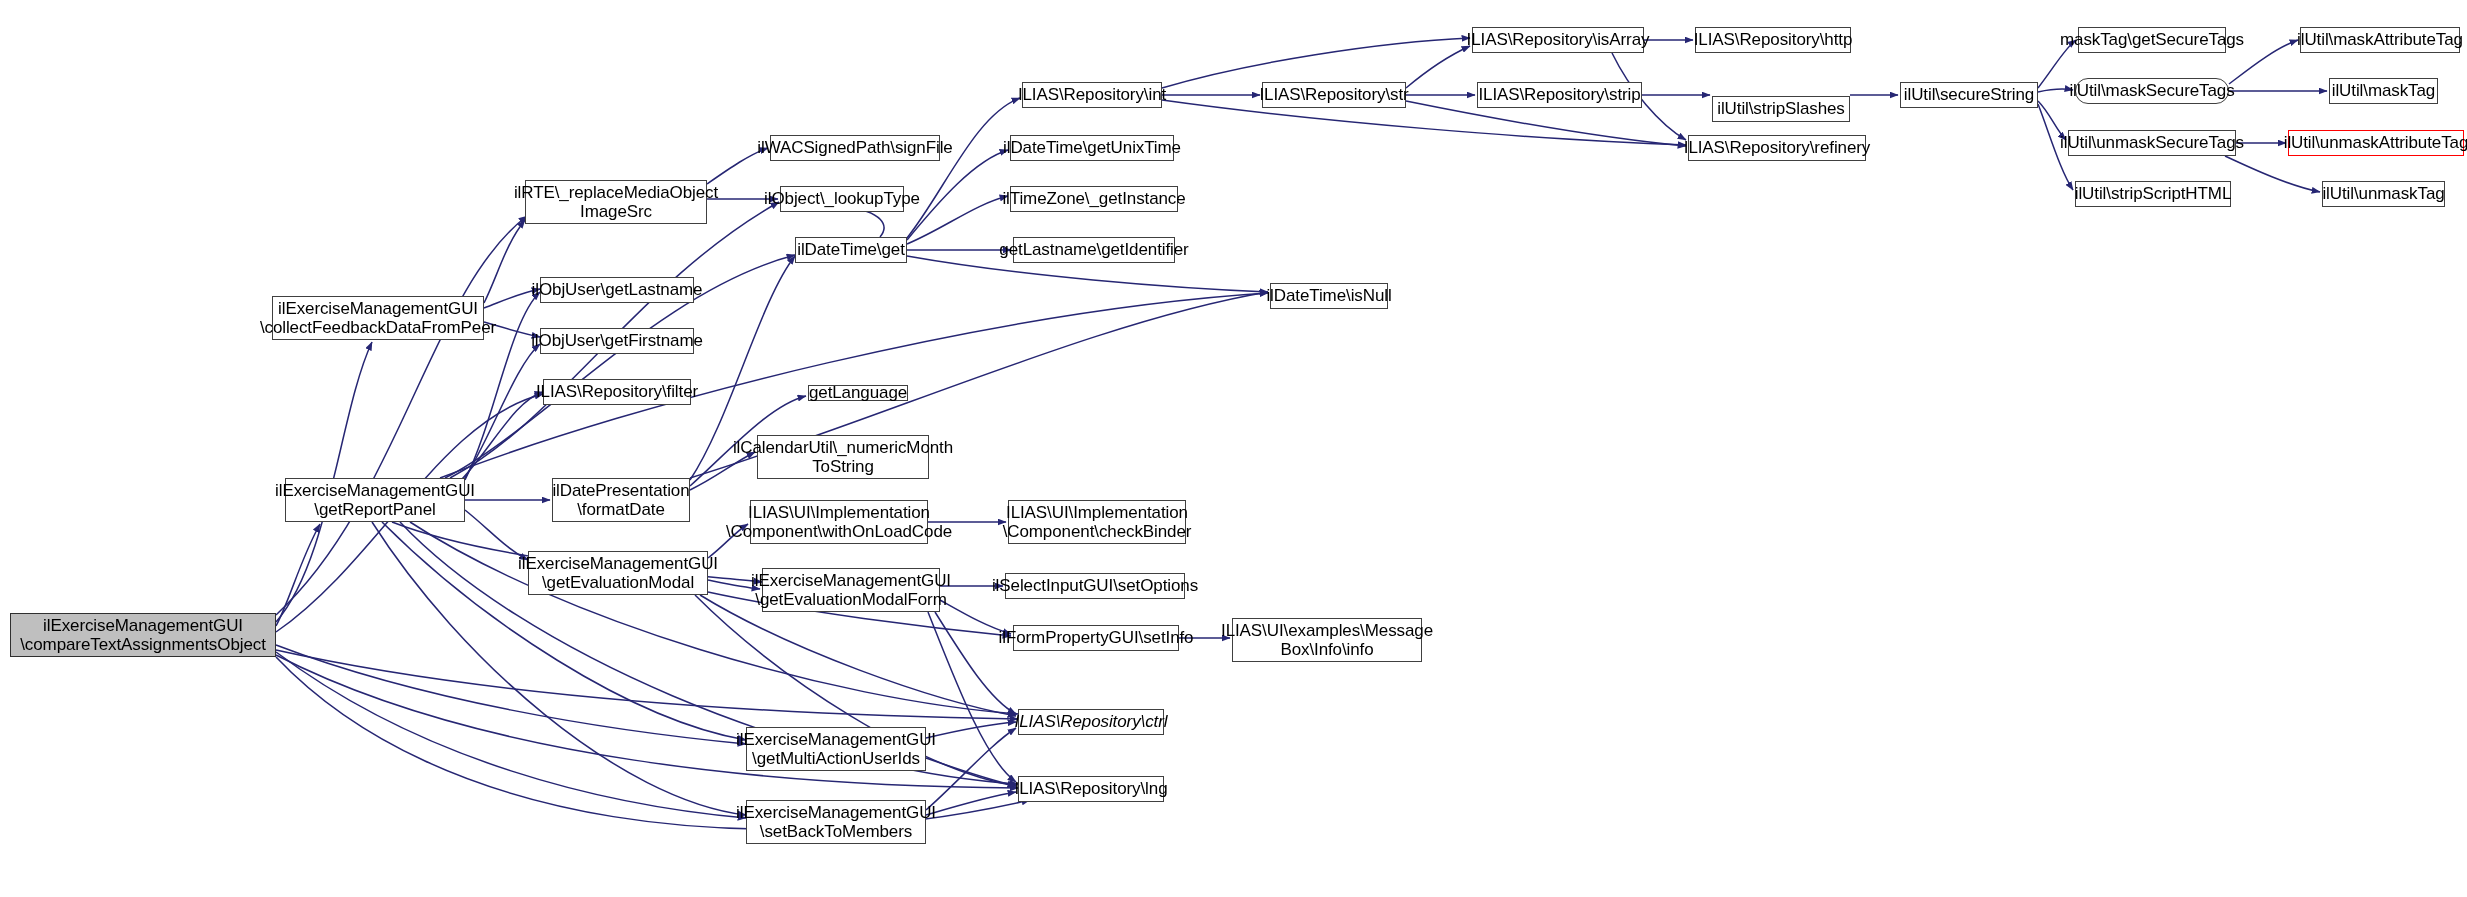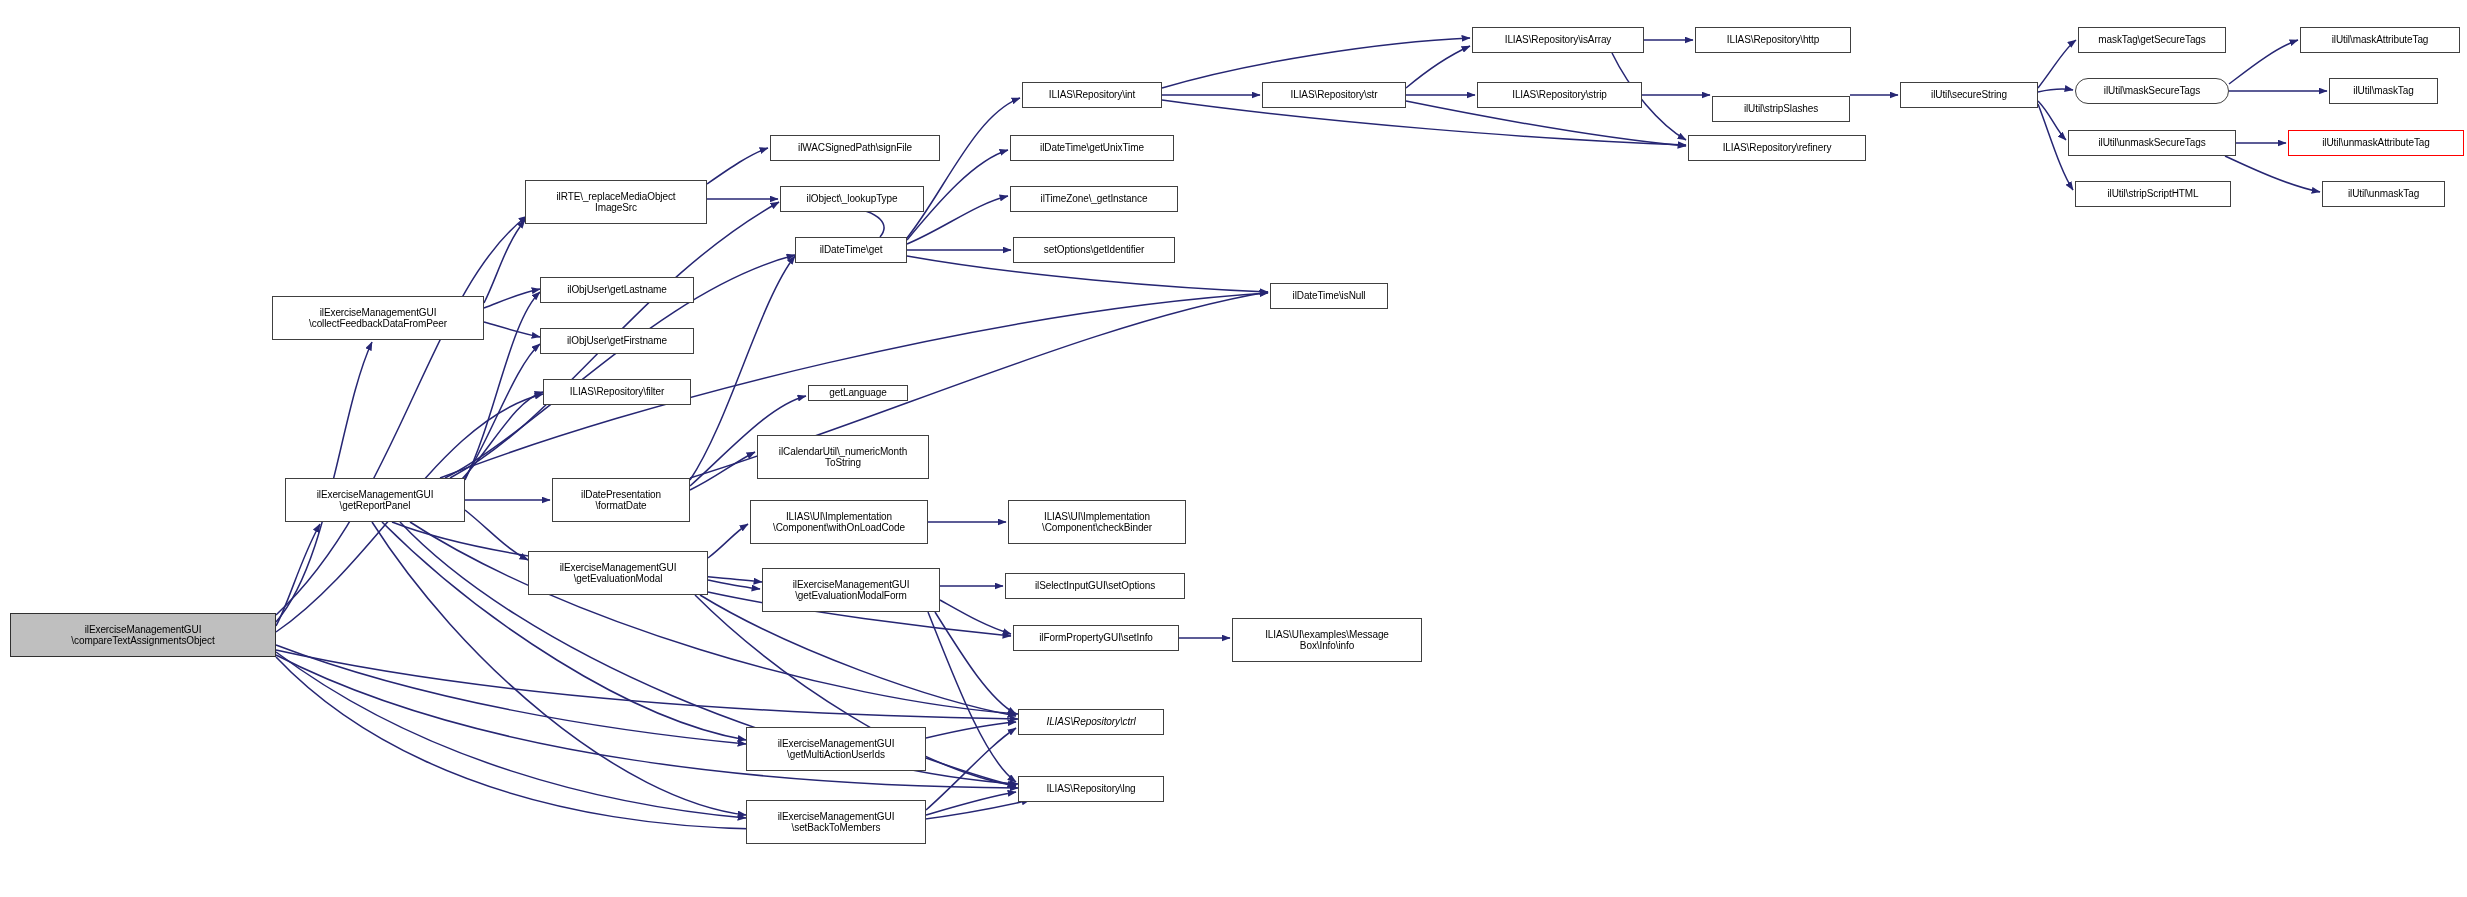--- a/index.html
+++ b/index.html
@@ -2,21 +2,21 @@
 <html><head>
 <meta charset="utf-8">
 <title>Call Graph</title>
 <style>
   html,body{margin:0;padding:0;background:#ffffff;}
   body{font-family:"Liberation Sans",sans-serif;}
   #canvas{position:relative;width:2467px;height:897px;background:#ffffff;overflow:hidden;}
   svg#edges{position:absolute;left:0;top:0;width:2467px;height:897px;}
   .node{position:absolute;box-sizing:border-box;border:1px solid #404040;background:#ffffff;
         display:flex;align-items:center;justify-content:center;text-align:center;
-        font-family:"Liberation Sans",sans-serif;font-size:10px;color:#000000;line-height:1.12;
+        font-family:"Liberation Sans",sans-serif;font-size:17px;color:#000000;line-height:1.12;
         letter-spacing:-0.1px;white-space:pre-line;}
   .node.root{background:#bfbfbf;border-color:#303030;}
   .node.highlight{border:1.6px solid #ff0000;}
   .node span{display:block;padding:0 3px;}
 </style>
 </head>
 <body>
 
 <div id="canvas">
   <svg id="edges" xmlns="http://www.w3.org/2000/svg">
@@ -112,32 +112,32 @@
       <div class="node" style="left: 543px; top: 379px; width: 148px; height: 26px;"><span>ILIAS\Repository\filter</span></div>
       <div class="node" style="left: 552px; top: 478px; width: 138px; height: 44px;"><span>ilDatePresentation
 \formatDate</span></div>
       <div class="node" style="left: 528px; top: 551px; width: 180px; height: 44px;"><span>ilExerciseManagementGUI
 \getEvaluationModal</span></div>
       <div class="node" style="left: 746px; top: 727px; width: 180px; height: 44px;"><span>ilExerciseManagementGUI
 \getMultiActionUserIds</span></div>
       <div class="node" style="left: 746px; top: 800px; width: 180px; height: 44px;"><span>ilExerciseManagementGUI
 \setBackToMembers</span></div>
       <div class="node" style="left: 770px; top: 135px; width: 170px; height: 26px;"><span>ilWACSignedPath\signFile</span></div>
-      <div class="node" style="left: 780px; top: 186px; width: 144px; height: 26px;"><span>ilObject\_lookupType</span></div>
+      <div class="node" style="left: 780px; top: 186px; width: 124px; height: 26px;"><span>ilObject\_lookupType</span></div>
       <div class="node" style="left: 795px; top: 237px; width: 112px; height: 26px;"><span>ilDateTime\get</span></div>
       <div class="node" style="left: 808px; top: 385px; width: 100px; height: 16px;"><span>getLanguage</span></div>
       <div class="node" style="left: 757px; top: 435px; width: 172px; height: 44px;"><span>ilCalendarUtil\_numericMonth
 ToString</span></div>
       <div class="node" style="left: 750px; top: 500px; width: 178px; height: 44px;"><span>ILIAS\UI\Implementation
 \Component\withOnLoadCode</span></div>
       <div class="node" style="left: 762px; top: 568px; width: 178px; height: 44px;"><span>ilExerciseManagementGUI
 \getEvaluationModalForm</span></div>
       <div class="node" style="left: 1010px; top: 135px; width: 164px; height: 26px;"><span>ilDateTime\getUnixTime</span></div>
       <div class="node" style="left: 1010px; top: 186px; width: 168px; height: 26px;"><span>ilTimeZone\_getInstance</span></div>
-      <div class="node" style="left: 1013px; top: 237px; width: 162px; height: 26px;"><span>setOptions\getIdentifier</span></div>
+      <div class="node" style="left: 1013px; top: 237px; width: 162px; height: 26px;"><span>getLastname\getIdentifier</span></div>
       <div class="node" style="left: 1022px; top: 82px; width: 140px; height: 26px;"><span>ILIAS\Repository\int</span></div>
       <div class="node" style="left: 1270px; top: 283px; width: 118px; height: 26px;"><span>ilDateTime\isNull</span></div>
       <div class="node" style="left: 1008px; top: 500px; width: 178px; height: 44px;"><span>ILIAS\UI\Implementation
 \Component\checkBinder</span></div>
       <div class="node" style="left: 1005px; top: 573px; width: 180px; height: 26px;"><span>ilSelectInputGUI\setOptions</span></div>
       <div class="node" style="left: 1013px; top: 625px; width: 166px; height: 26px;"><span>ilFormPropertyGUI\setInfo</span></div>
       <div class="node" style="left: 1018px; top: 709px; width: 146px; height: 26px; font-style: italic;"><span>ILIAS\Repository\ctrl</span></div>
       <div class="node" style="left: 1018px; top: 776px; width: 146px; height: 26px;"><span>ILIAS\Repository\lng</span></div>
       <div class="node" style="left: 1232px; top: 618px; width: 190px; height: 44px;"><span>ILIAS\UI\examples\Message
 Box\Info\info</span></div>

